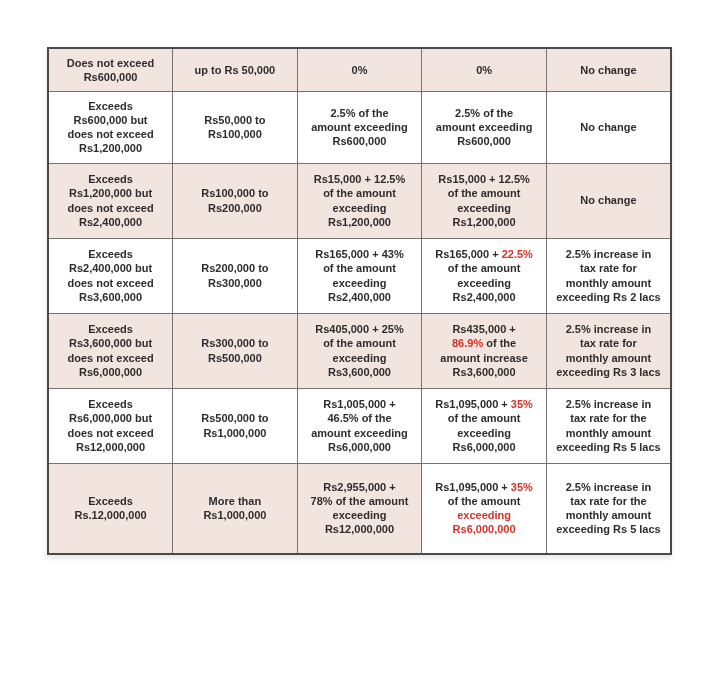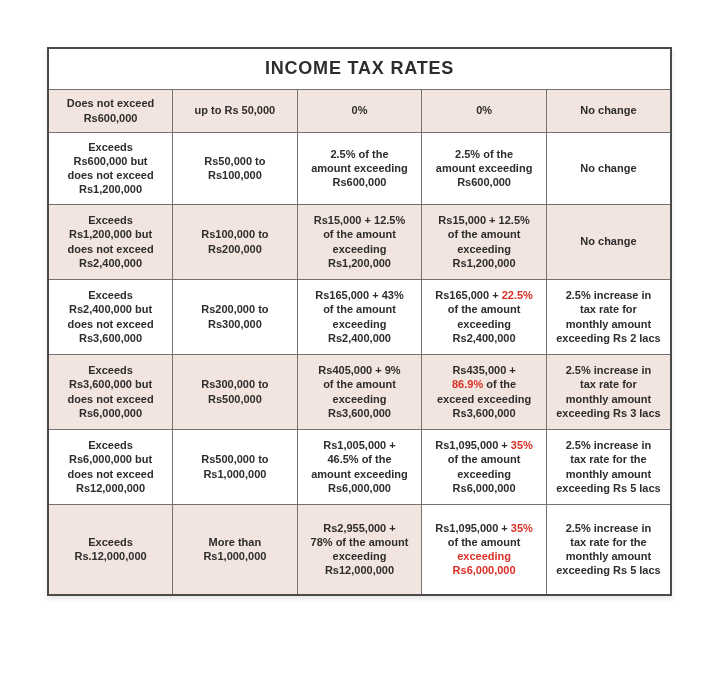--- a/index.html
+++ b/index.html
@@ -50,23 +50,20 @@
   .tax-table td.tint { background: #f2e5e0; }
   .tax-table td.plain { background: #ffffff; }
   .tax-table .red { color: #d93025; }
 </style>
 </head>
 <body>
 
 <div class="canvas">
   <table class="tax-table">
     <thead>
-      <tr>
-        <th class="title-cell" colspan="5">INCOME TAX RATES</th>
-      </tr>
     </thead>
     <tbody>
         <tr style="height: 43px;">
           <td class="tint"><span>Does not exceed
 Rs600,000</span></td>
           <td class="tint"><span>up to Rs 50,000</span></td>
           <td class="tint"><span>0%</span></td>
           <td class="tint"><span>0%</span></td>
           <td class="tint"><span>No change</span></td>
         </tr>
@@ -122,27 +119,27 @@
 monthly amount
 exceeding Rs 2 lacs</span></td>
         </tr>
         <tr style="height: 75px;">
           <td class="tint"><span>Exceeds
 Rs3,600,000 but
 does not exceed
 Rs6,000,000</span></td>
           <td class="tint"><span>Rs300,000 to
 Rs500,000</span></td>
-          <td class="tint"><span>Rs405,000 + 9%
+          <td class="tint"><span>Rs405,000 + 25%
 of the amount
 exceeding
 Rs3,600,000</span></td>
           <td class="tint"><span>Rs435,000 +
 </span><span class="red">86.9%</span><span> of the
-exceed exceeding
+amount increase
 Rs3,600,000</span></td>
           <td class="tint"><span>2.5% increase in
 tax rate for
 monthly amount
 exceeding Rs 3 lacs</span></td>
         </tr>
         <tr style="height: 75px;">
           <td class="plain"><span>Exceeds
 Rs6,000,000 but
 does not exceed

